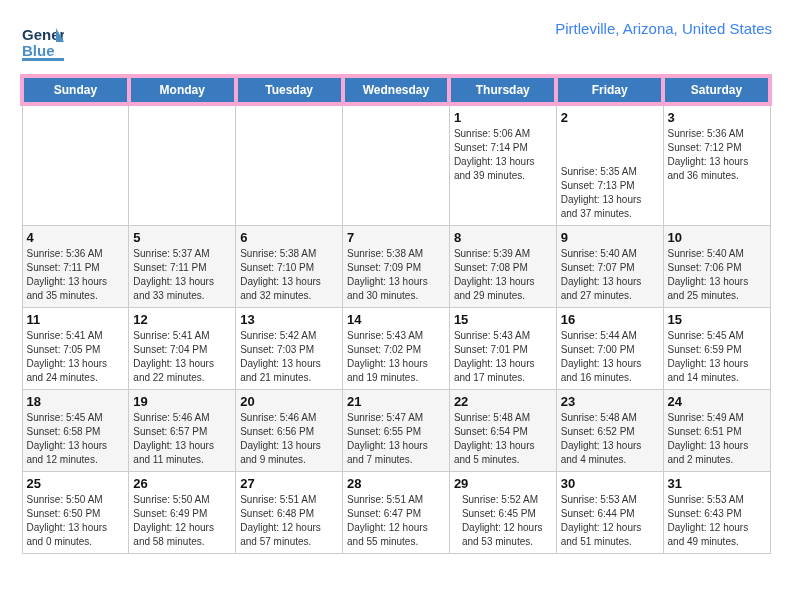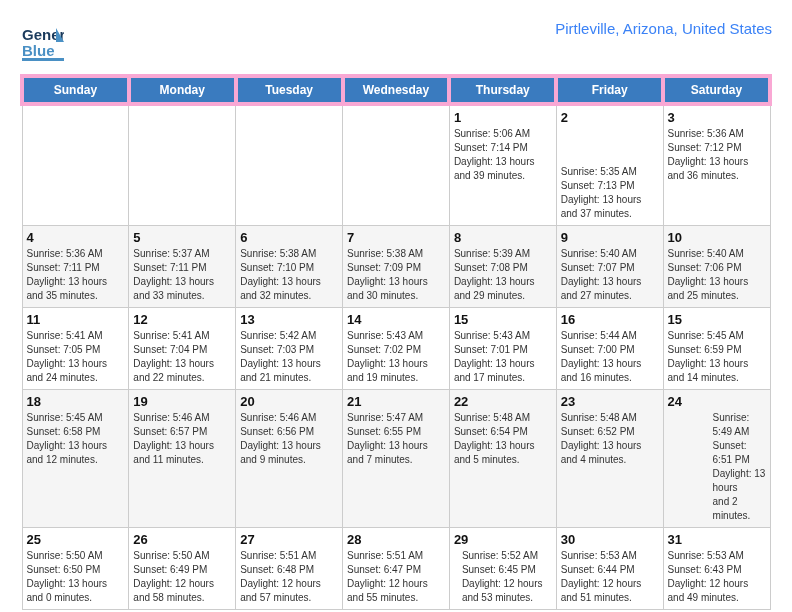--- a/index.html
+++ b/index.html
@@ -276,21 +276,21 @@
         </td>
         <td>
           <span class="day-num">23</span>
           <div class="day-info" style="white-space: pre-line;">Sunrise: 5:48 AM
 Sunset: 6:52 PM
 Daylight: 13 hours
 and 4 minutes.</div>
         </td>
         <td>
           <span class="day-num">24</span>
-          <div class="day-info" style="white-space: pre-line; margin-left: 45px;">Sunrise: 5:49 AM
+          <div class="day-info" style="white-space: pre-line;">Sunrise: 5:49 AM
 Sunset: 6:51 PM
 Daylight: 13 hours
 and 2 minutes.</div>
         </td>
       </tr>
       <tr>
         <td>
           <span class="day-num">25</span>
           <div class="day-info" style="white-space: pre-line;">Sunrise: 5:50 AM
 Sunset: 6:50 PM

